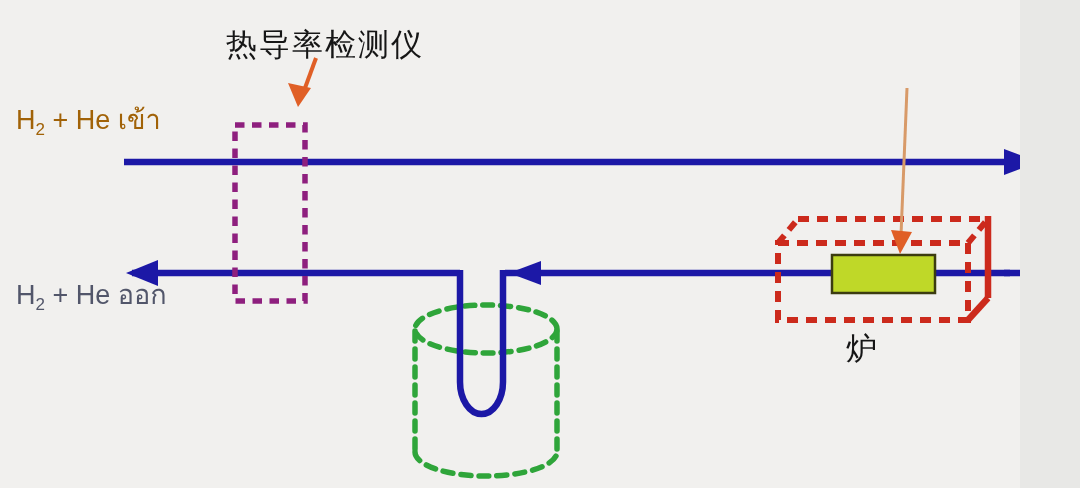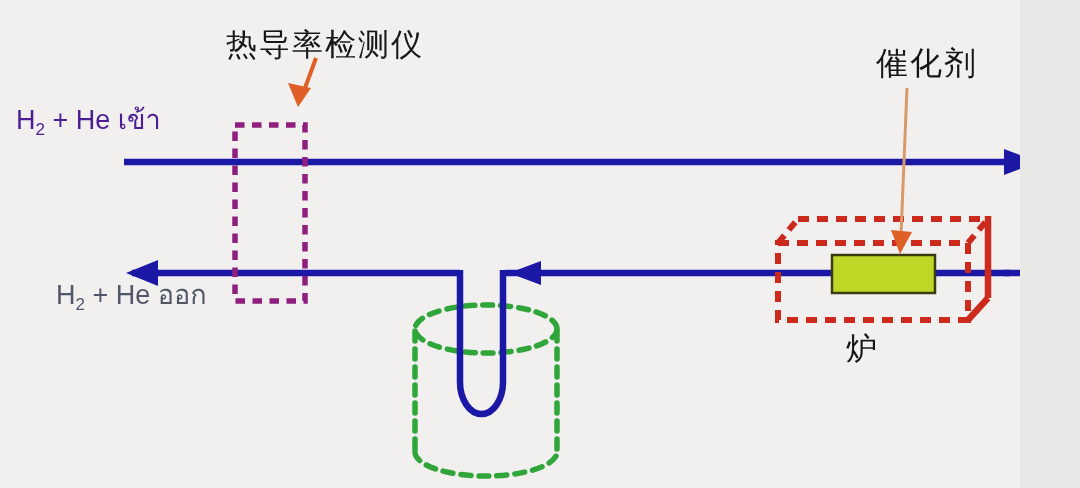--- a/index.html
+++ b/index.html
@@ -16,25 +16,25 @@
     font-family:"Liberation Serif","DejaVu Serif",serif;
     color:#161616;
     letter-spacing:2px;
   }
   .zh.detector{left:226px;top:28px;font-size:31px;}
   .zh.catalyst{left:876px;top:46px;font-size:32px;}
   .zh.furnace{left:846px;top:332px;font-size:31px;}
   .zh.coldtrap{left:573px;top:393px;font-size:32px;}
   .stream{
     font-family:"Liberation Sans","DejaVu Sans",sans-serif;
-    color:#4c1d95;
+    color:#a16207;
     font-size:27px;
   }
   .stream.inlet{left:16px;top:106px;}
-  .stream.outlet{left:16px;top:281px;color:#52566a;margin-left:40px;}
+  .stream.outlet{left:16px;top:281px;color:#52566a;}
   .stream sub{font-size:17px;}
 </style>
 </head>
 <body>
 
 <div class="stage">
 
   <svg width="1080" height="488" viewBox="0 0 1080 488">
 
     <g fill="none" stroke-linecap="round" stroke="#2fa53a" stroke-width="5.5" stroke-dasharray="10 8">
@@ -75,21 +75,20 @@
       <polygon points="298,107 288,83 311,88" fill="#e05f26"></polygon>
     </g>
     <g>
       <line x1="907" y1="88" x2="901" y2="235" stroke="#d89a68" stroke-width="3"></line>
       <polygon points="900,254 891,230 912,232" fill="#e05f26"></polygon>
     </g>
   </svg>
 
   <div class="label zh detector">热导率检测仪</div>
 
-  <div class="label zh catalyst">催化剂</div>
 
   <div class="label zh furnace">炉</div>
 
 
   <div class="label stream inlet">
     <span>H</span><sub>2</sub><span> + He เข้า</span>
   </div>
 
   <div class="label stream outlet">
     <span>H</span><sub>2</sub><span> + He ออก</span>

